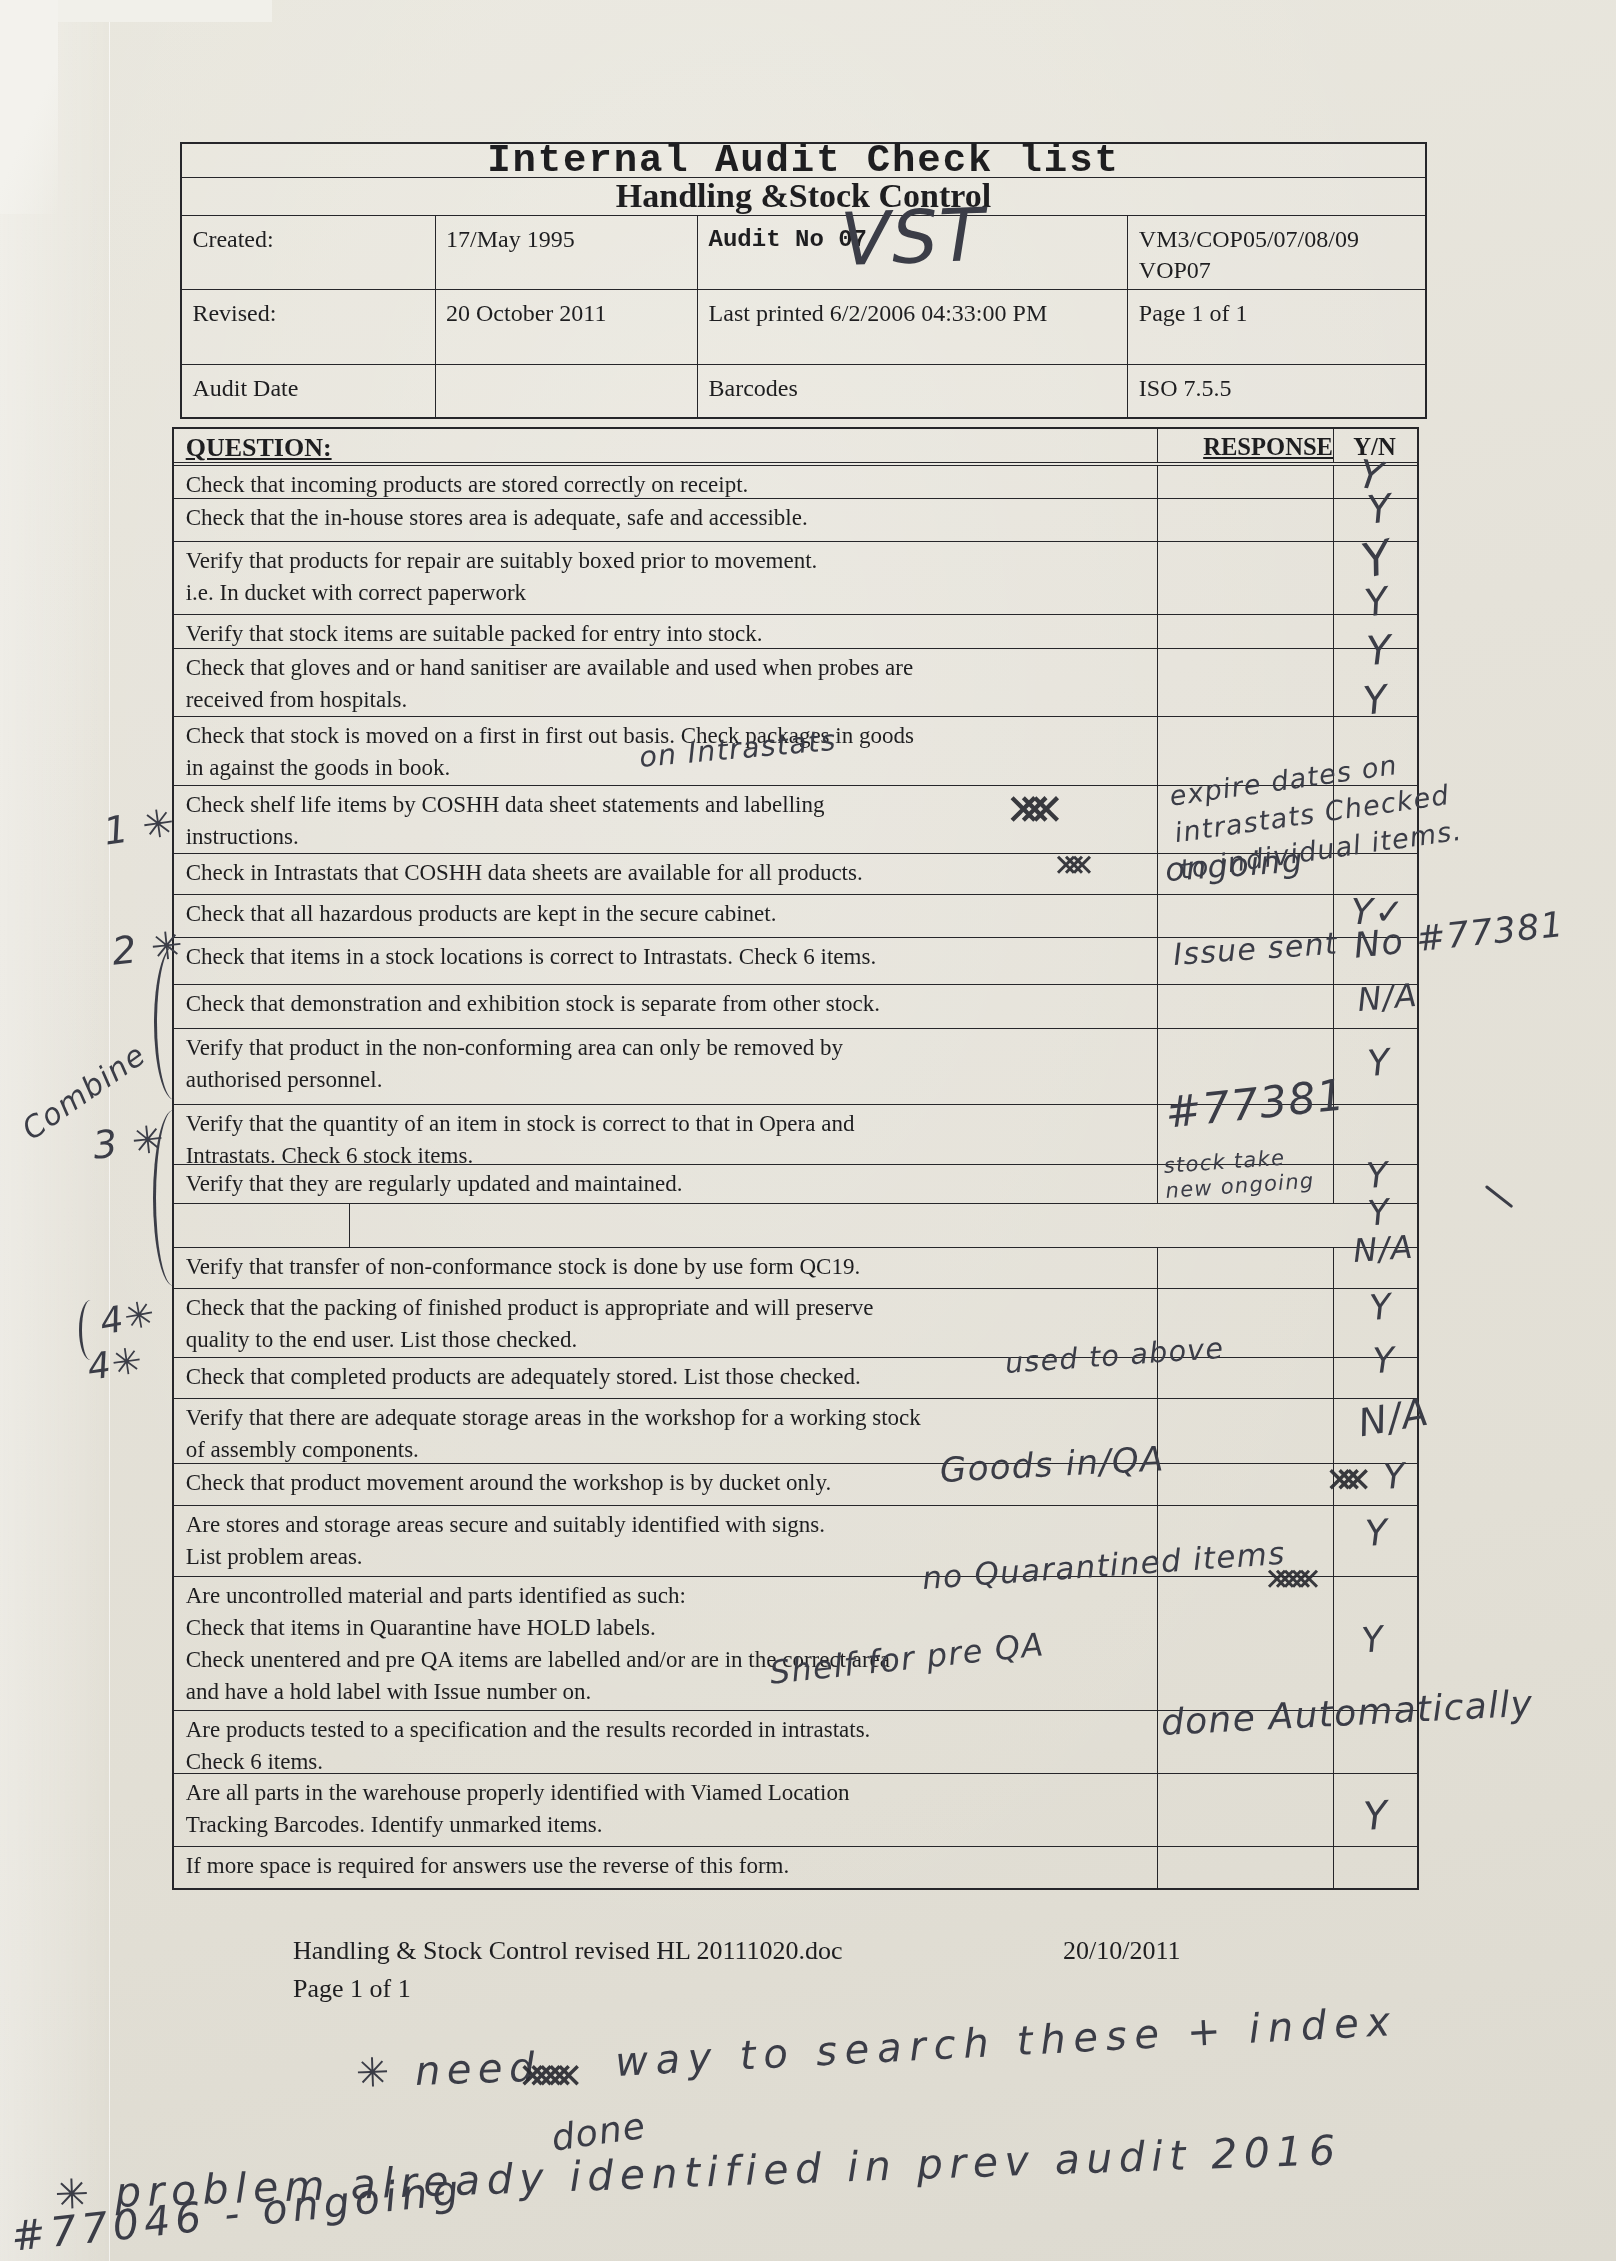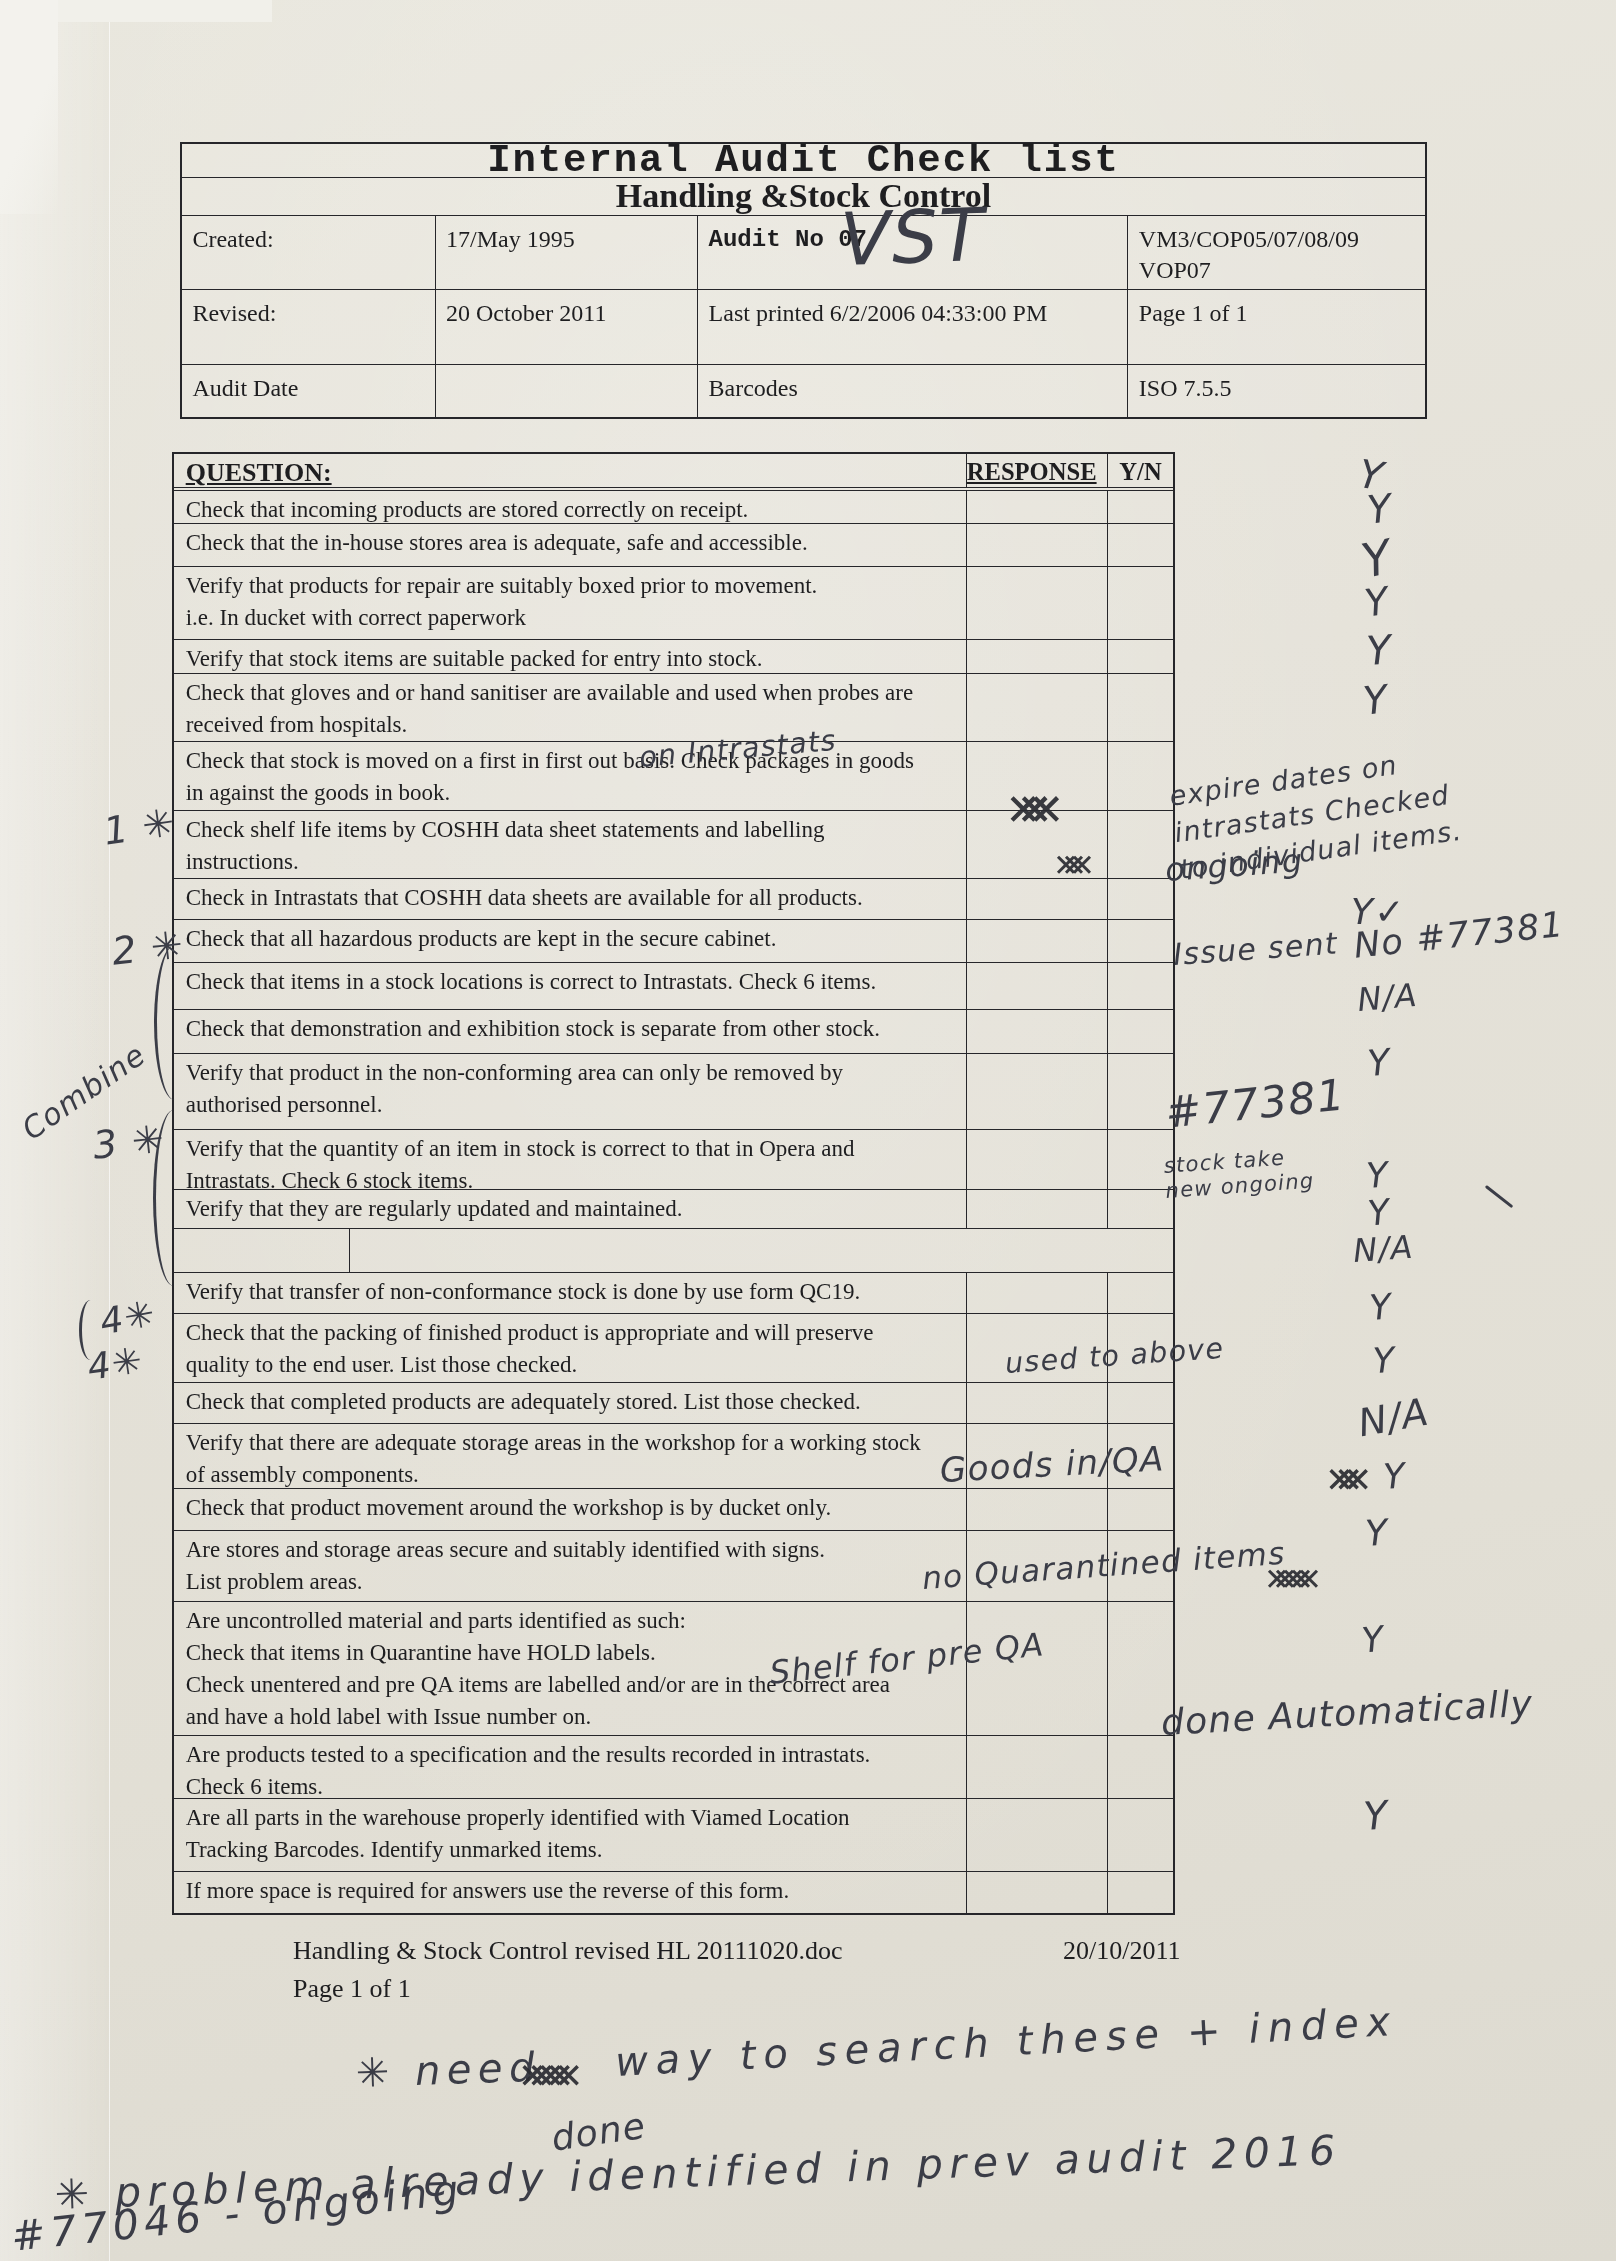--- a/index.html
+++ b/index.html
@@ -35,24 +35,24 @@
   .h-grid > div:last-child{border-right:none;}
   .hc1{width:254px;} .hc2{width:263px;} .hc3{width:431px;} .hc4{width:297px;}
   .h-rowC{height:74px;border-bottom:1.9px solid #26262a;}
   .h-rowD{height:75px;border-bottom:1.9px solid #26262a;}
   .h-rowE{height:52px;}
   .auditno{font-family:"Liberation Mono","DejaVu Sans Mono",monospace;font-weight:bold;font-size:26px;}
   .docref{white-space:pre-line;line-height:43px;}
   .lastprint{line-height:34px;}
 
   
-  .mtable{position:absolute;left:172px;top:452px;width:1003px;border:2.6px solid #26262a;}
+  .mtable{position:absolute;left:172px;top:427px;width:1247px;border:2.6px solid #26262a;}
   .mhead{display:flex;height:37px;border-bottom:4.5px double #26262a;font-weight:bold;}
   .mhead .q{font-size:26px;text-decoration:underline;padding-top:2.6px;}
-  .mhead .rc{font-size:24.6px;text-decoration:underline;text-align:left;padding-top:3.9px;}
+  .mhead .rc{font-size:24.6px;text-decoration:underline;text-align:right;padding-top:3.9px;}
   .mhead .yc{font-size:24.6px;text-align:center;padding-top:3.9px;}
   .row{display:flex;border-bottom:1.9px solid #26262a;}
   .row:last-child{border-bottom:none;}
   .q{width:984px;border-right:1.9px solid #26262a;padding:2.6px 6.5px 0 11.7px;
      font-size:23px;line-height:32px;white-space:pre-line;overflow:visible;}
   .rc{width:176px;border-right:1.9px solid #26262a;}
   .yc{width:81px;}
 
   
   .hw{position:absolute;font-family:"DejaVu Sans",sans-serif;font-style:italic;

